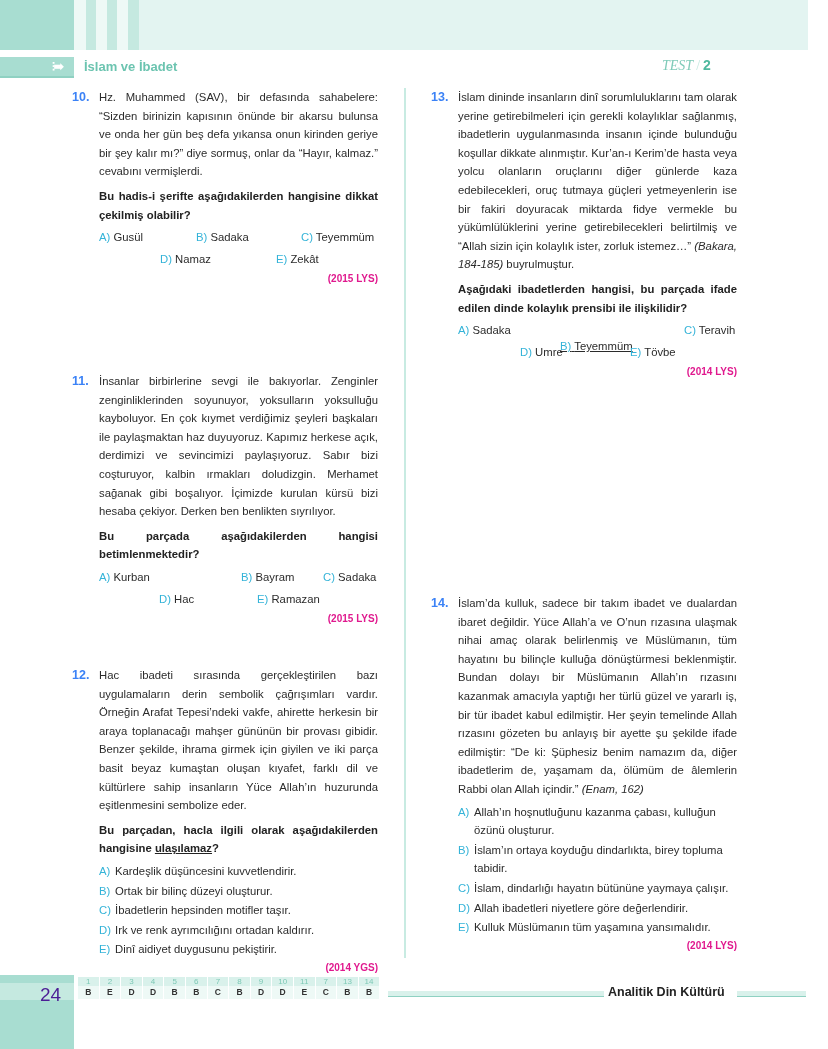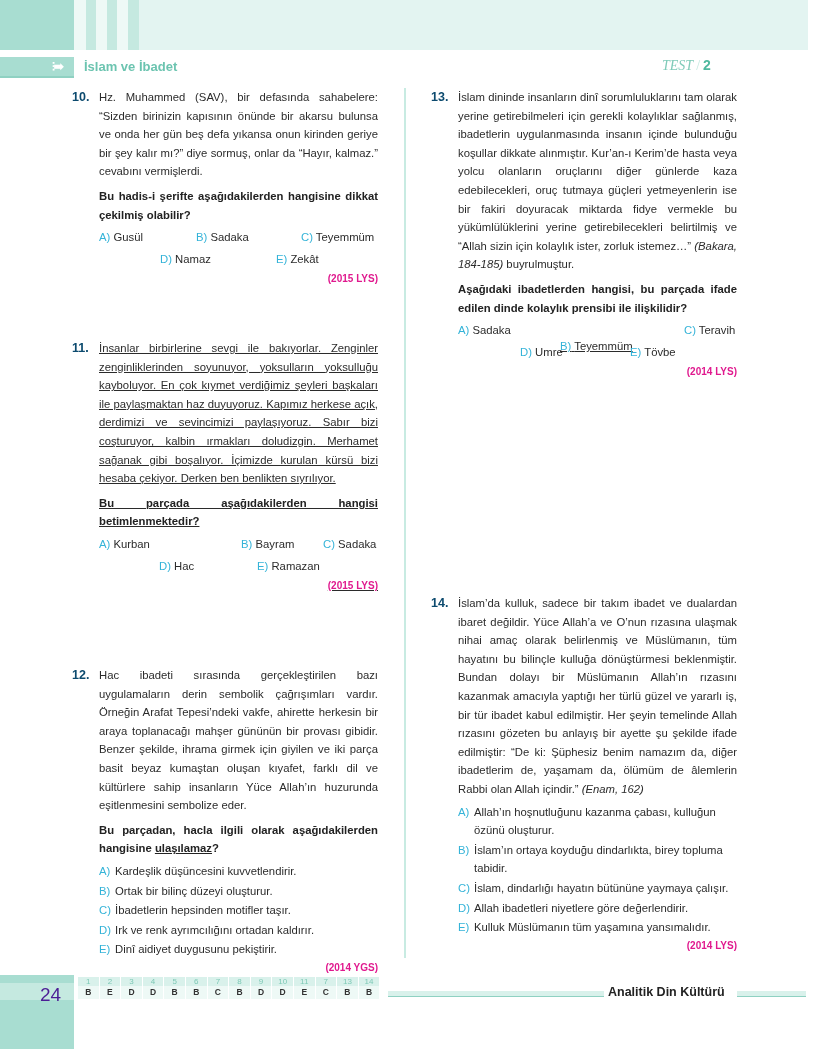--- a/index.html
+++ b/index.html
@@ -9,21 +9,21 @@
   .stripe{position:absolute;top:0;height:50px;background:#c5e9e0;}
   .stripe.light{background:#eef9f6;}
   .section-bar{position:absolute;left:0;top:57px;width:74px;height:19px;background:#a8ddd1;border-bottom:2px solid #8fd1c2;}
   .arrow{position:absolute;left:52px;top:60px;color:#ffffff;font-size:12px;font-weight:bold;letter-spacing:-1px;}
   .section-title{position:absolute;left:84px;top:59px;font-size:13px;font-weight:bold;color:#6cc4b0;}
   .test-label{position:absolute;left:662px;top:57px;font-family:"Liberation Serif",serif;font-style:italic;font-size:14px;color:#7fcbb9;}
   .test-label .slash{color:#c5e9e0;font-style:normal;margin:0 3px;}
   .test-label .num{font-family:"Liberation Sans",sans-serif;font-style:normal;font-weight:bold;color:#4fb89f;}
   .col-divider{position:absolute;left:404px;top:88px;width:2px;height:870px;background:#c8ebe2;}
   .q{position:absolute;font-size:11.3px;line-height:18.6px;}
-  .q .qnum{position:absolute;left:-27px;top:0;color:#0c4a6e;font-weight:bold;font-size:12.5px;}
+  .q .qnum{position:absolute;left:-27px;top:0;color:#3b82f6;font-weight:bold;font-size:12.5px;}
   .q p{margin:0;text-align:justify;}
   .q .stem{font-weight:bold;margin-top:6px;color:#222;}
   .q .opts{position:relative;margin-top:4px;height:42px;}
   .q .opt{position:absolute;white-space:nowrap;}
   .lt{color:#34b3d8;}
   .q .src{text-align:right;color:#e0198e;font-weight:bold;font-size:10px;margin-top:0px;}
   .q .list .opt-row{display:flex;margin-top:1px;}
   .q .list .opt-row .lt{width:16px;flex:none;}
   u{text-decoration:underline;}
   .footer-left{position:absolute;left:0;top:975px;width:74px;height:74px;background:#a8ddd1;}
@@ -64,21 +64,21 @@
   <div class="opts">
     <span class="opt" style="left:0;top:0;"><span class="lt">A)</span> <span>Gusül</span></span>
     <span class="opt" style="left:97px;top:0;"><span class="lt">B)</span> <span>Sadaka</span></span>
     <span class="opt" style="left:202px;top:0;"><span class="lt">C)</span> <span>Teyemmüm</span></span>
     <span class="opt" style="left:61px;top:22px;"><span class="lt">D)</span> <span>Namaz</span></span>
     <span class="opt" style="left:177px;top:22px;"><span class="lt">E)</span> <span>Zekât</span></span>
   </div>
   <div class="src">(2015 LYS)</div>
 </div>
 
-<div class="q" style="left:99px;top:339px;width:279px;text-decoration:underline;">
+<div class="q" style="left:99px;top:372px;width:279px;">
   <span class="qnum">11.</span>
   <p>İnsanlar birbirlerine sevgi ile bakıyorlar. Zenginler zenginliklerinden soyunuyor, yoksulların yoksulluğu kayboluyor. En çok kıymet verdiğimiz şeyleri başkaları ile paylaşmaktan haz duyuyoruz. Kapımız herkese açık, derdimizi ve sevincimizi paylaşıyoruz. Sabır bizi coşturuyor, kalbin ırmakları doludizgin. Merhamet sağanak gibi boşalıyor. İçimizde kurulan kürsü bizi hesaba çekiyor. Derken ben benlikten sıyrılıyor.</p>
   <p class="stem">Bu parçada aşağıdakilerden hangisi betimlenmektedir?</p>
   <div class="opts">
     <span class="opt" style="left:0;top:0;"><span class="lt">A)</span> <span>Kurban</span></span>
     <span class="opt" style="left:110px;top:0;padding-left:32px;"><span class="lt">B)</span> <span>Bayram</span></span>
     <span class="opt" style="left:224px;top:0;"><span class="lt">C)</span> <span>Sadaka</span></span>
     <span class="opt" style="left:60px;top:22px;"><span class="lt">D)</span> <span>Hac</span></span>
     <span class="opt" style="left:158px;top:22px;"><span class="lt">E)</span> <span>Ramazan</span></span>
   </div>

